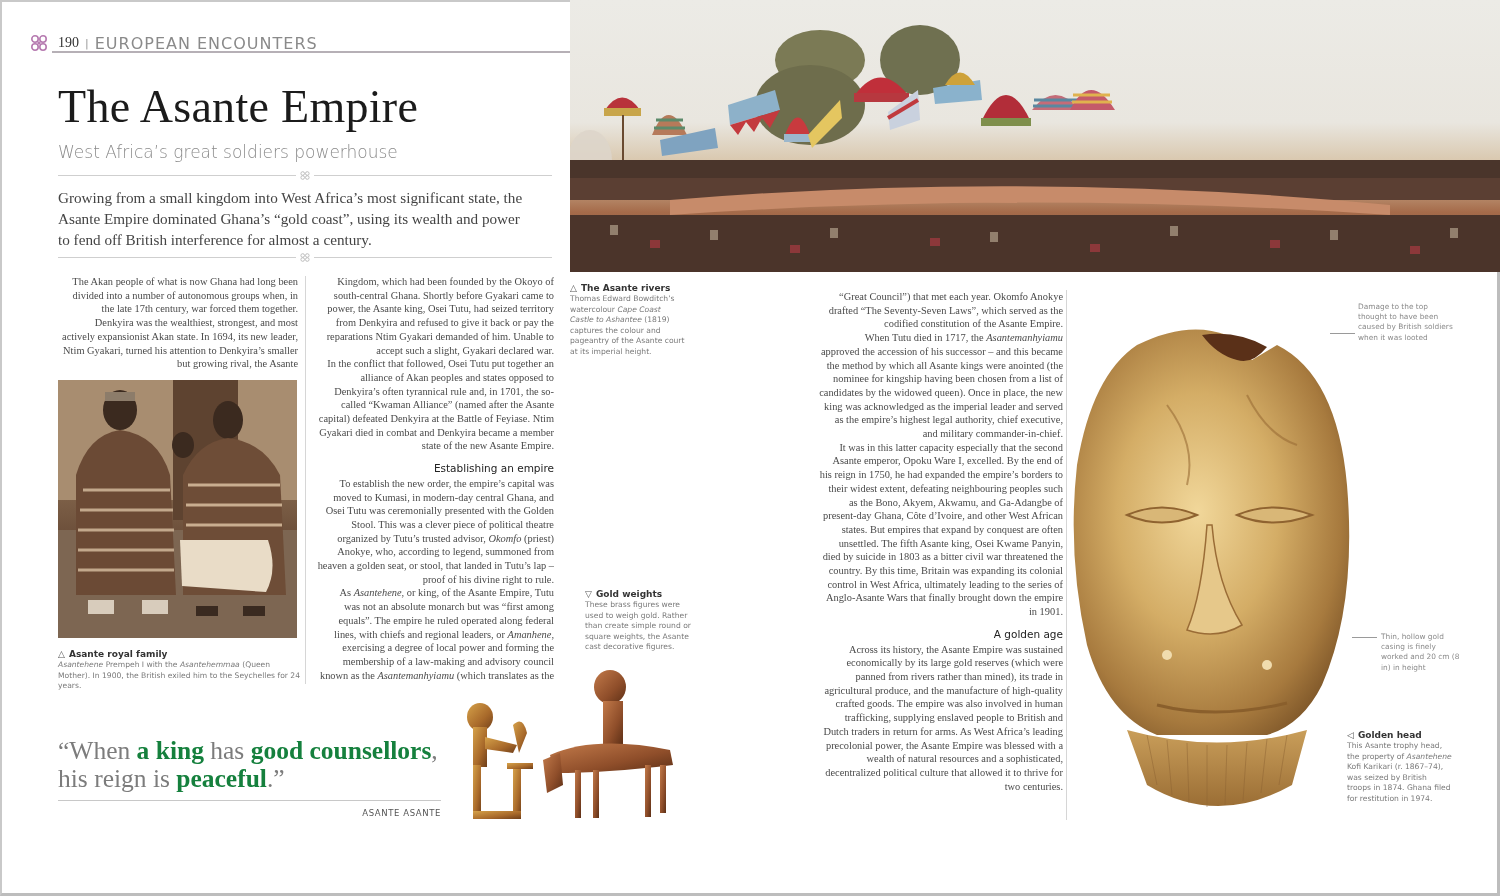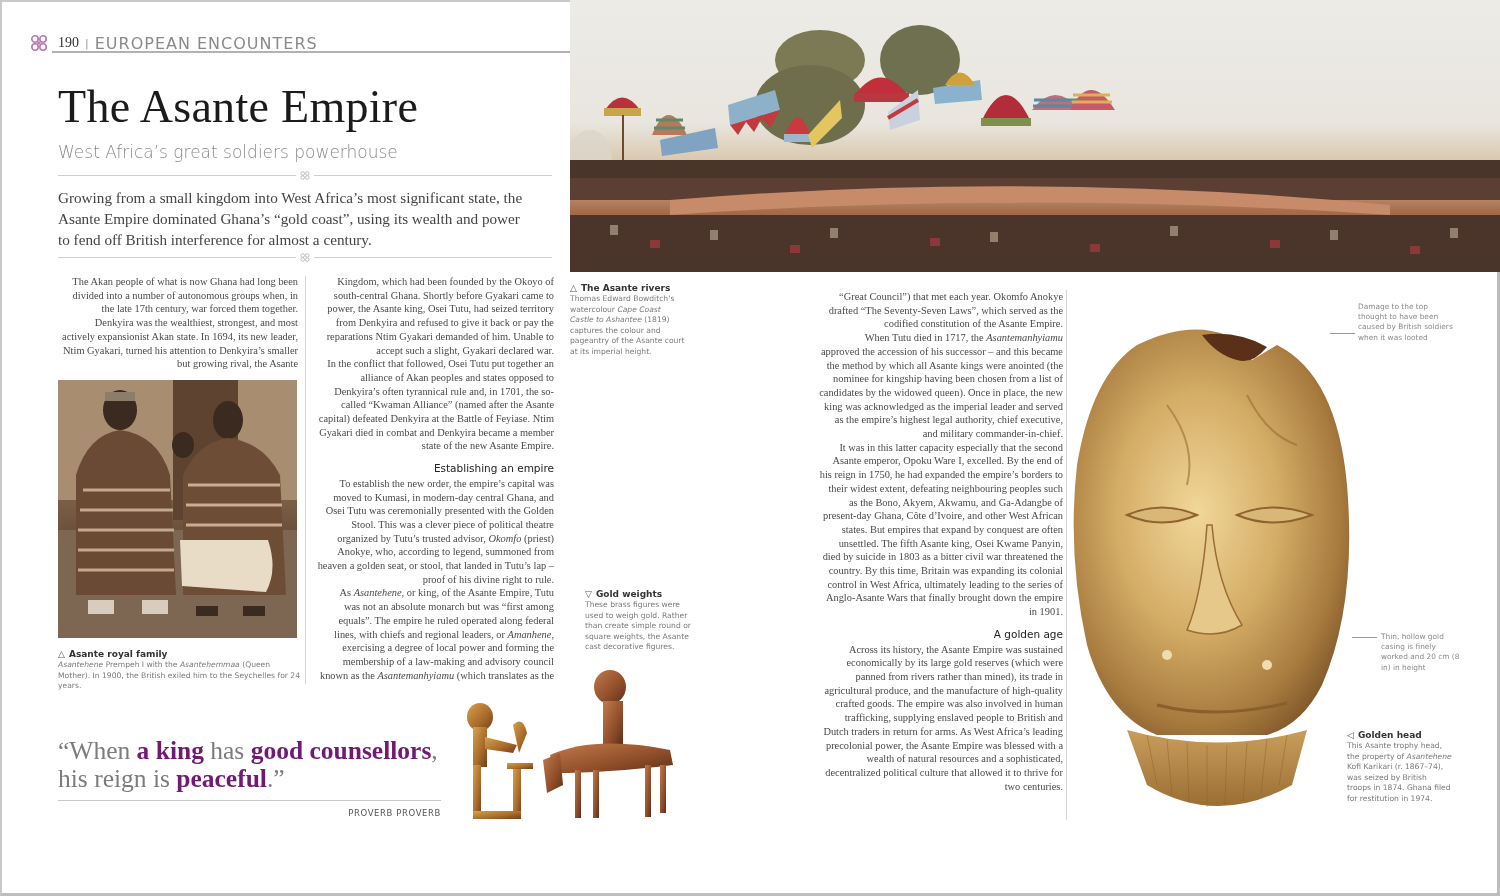--- a/index.html
+++ b/index.html
@@ -45,21 +45,21 @@
 
   
   .court-pic { position: absolute; left: 570px; top: 0; width: 930px; height: 272px; overflow: hidden;
     background: linear-gradient(180deg, #ecebe6 0%, #e9e6df 45%, #d6c2a5 62%, #a56b4a 78%, #6e4735 100%); }
   .royal-pic { position: absolute; left: 58px; top: 380px; width: 239px; height: 258px; overflow: hidden;
     background: linear-gradient(180deg, #b59c80 0%, #8f7256 30%, #6c4f3a 60%, #8f7460 100%); }
   .weights-pic { position: absolute; left: 455px; top: 665px; width: 235px; height: 160px; }
   .head-pic { position: absolute; left: 1067px; top: 315px; width: 290px; height: 512px; }
 
   .quote { position: absolute; left: 58px; top: 737px; width: 395px; font-family: "Liberation Serif", serif; font-size: 25.5px; line-height: 28px; color: #7c7c7c; }
-  .quote b { color: #701a75; font-weight: bold; }
+  .quote b { color: #15803d; font-weight: bold; }
   .quote-rule { position: absolute; left: 58px; top: 800px; width: 383px; height: 1px; background: #c8c8c8; }
   .quote-attr { position: absolute; left: 300px; top: 808px; width: 141px; text-align: right; font-family: "DejaVu Sans", sans-serif; font-size: 8.5px; letter-spacing: 0.6px; color: #555; }
 </style>
 </head>
 <body>
 
 <div class="page-frame"></div>
 
 <div class="running-head">
   <svg class="rh-ornament" viewBox="0 0 18 18">
@@ -250,21 +250,21 @@
     <rect x="138" y="105" width="6" height="48" fill="url(#copper)"></rect>
     <rect x="190" y="100" width="6" height="52" fill="url(#copper)"></rect>
     <rect x="205" y="100" width="6" height="48" fill="url(#copper)"></rect>
   </svg>
 </div>
 
 <div class="quote">
   <span>“When </span><b>a king</b><span> has </span><b>good counsellors</b><span>, his reign is </span><b>peaceful</b><span>.”</span>
 </div>
 <div class="quote-rule"></div>
-<div class="quote-attr">PROVERB PROVERB</div>
+<div class="quote-attr">ASANTE ASANTE</div>
 
 <div class="vrule" style="left:1066px; top:290px; height:530px;"></div>
 
 <div class="col" style="left:819px; top:290px; width:244px;">
   <p>“Great Council”) that met each year. Okomfo Anokye drafted “The Seventy-Seven Laws”, which served as the codified constitution of the Asante Empire.</p>
   <p class="ind"><span>When Tutu died in 1717, the </span><em>Asantemanhyiamu</em><span> approved the accession of his successor – and this became the method by which all Asante kings were anointed (the nominee for kingship having been chosen from a list of candidates by the widowed queen). Once in place, the new king was acknowledged as the imperial leader and served as the empire’s highest legal authority, chief executive, and military commander-in-chief.</span></p>
   <p class="ind">It was in this latter capacity especially that the second Asante emperor, Opoku Ware I, excelled. By the end of his reign in 1750, he had expanded the empire’s borders to their widest extent, defeating neighbouring peoples such as the Bono, Akyem, Akwamu, and Ga-Adangbe of present-day Ghana, Côte d’Ivoire, and other West African states. But empires that expand by conquest are often unsettled. The fifth Asante king, Osei Kwame Panyin, died by suicide in 1803 as a bitter civil war threatened the country. By this time, Britain was expanding its colonial control in West Africa, ultimately leading to the series of Anglo-Asante Wars that finally brought down the empire in 1901.</p>
   <h3 class="col-h">A golden age</h3>
   <p>Across its history, the Asante Empire was sustained economically by its large gold reserves (which were panned from rivers rather than mined), its trade in agricultural produce, and the manufacture of high-quality crafted goods. The empire was also involved in human trafficking, supplying enslaved people to British and Dutch traders in return for arms. As West Africa’s leading precolonial power, the Asante Empire was blessed with a wealth of natural resources and a sophisticated, decentralized political culture that allowed it to thrive for two centuries.</p>
 </div>

